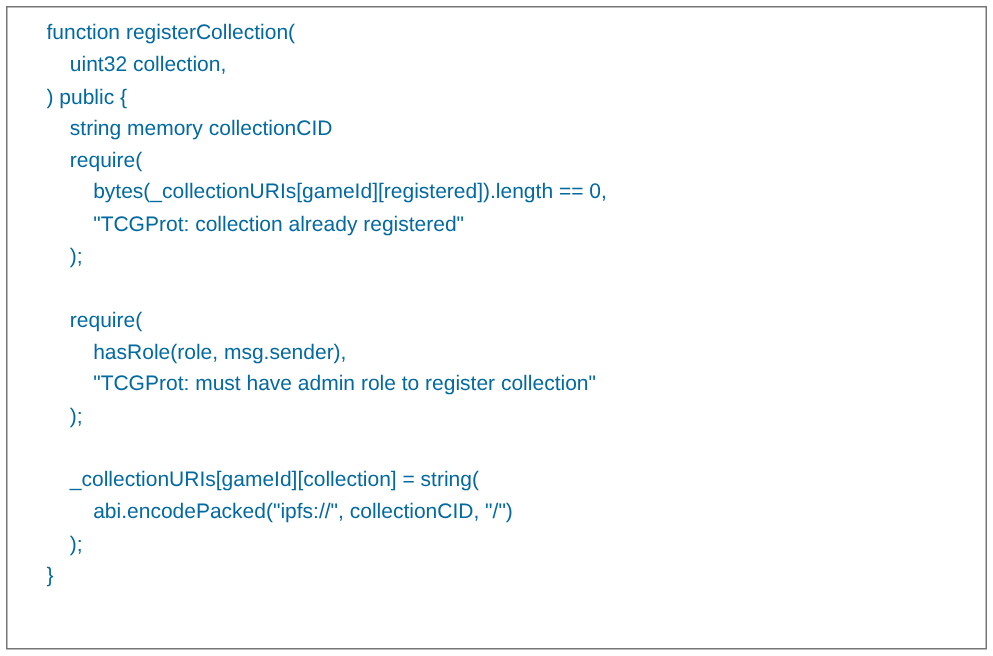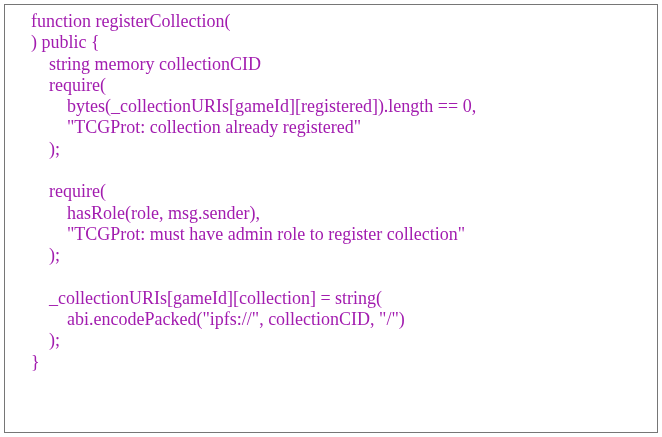--- a/index.html
+++ b/index.html
@@ -23,36 +23,37 @@
     bottom: 4px;
     border: 1px solid #767676;
     background: #ffffff;
     box-sizing: border-box;
   }
   .code-block {
     padding: 6px 4px 0 26px;
     color: #121212;
   }
   .code-line {
-    font-family: Liberation Serif, serif;
-    font-size: 18px;
+    font-family: Liberation Sans, sans-serif;
+    font-size: 14px;
     line-height: 21.3px;
     height: 21.3px;
     white-space: pre;
     overflow: hidden;
-    color: #a21caf;
+    color: #0369a1;
   }
 </style>
 </head>
 <body>
 
 <div class="page">
   <div class="listing-frame">
     <div class="code-block">
       <div class="code-line">function registerCollection(</div>
+      <div class="code-line">    uint32 collection,</div>
       <div class="code-line">) public {</div>
       <div class="code-line">    string memory collectionCID</div>
       <div class="code-line">    require(</div>
       <div class="code-line">        bytes(_collectionURIs[gameId][registered]).length == 0,</div>
       <div class="code-line">        "TCGProt: collection already registered"</div>
       <div class="code-line">    );</div>
       <div class="code-line"></div>
       <div class="code-line">    require(</div>
       <div class="code-line">        hasRole(role, msg.sender),</div>
       <div class="code-line">        "TCGProt: must have admin role to register collection"</div>

